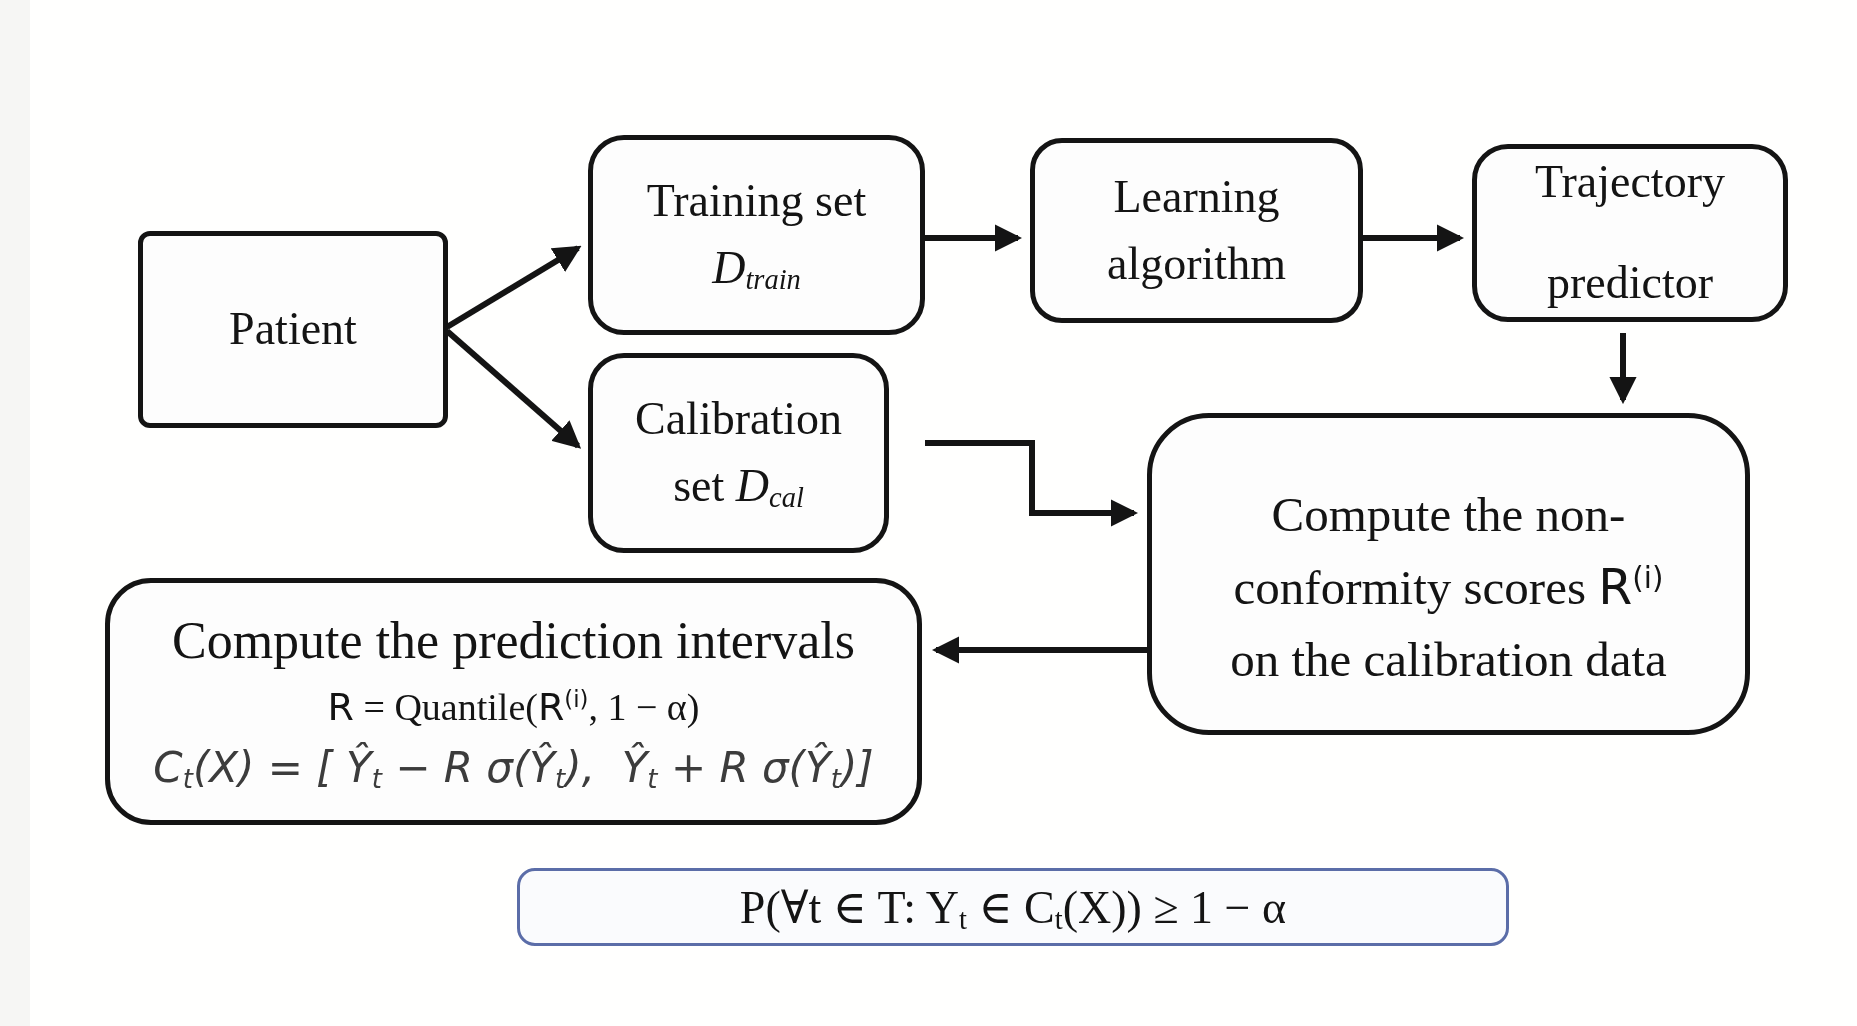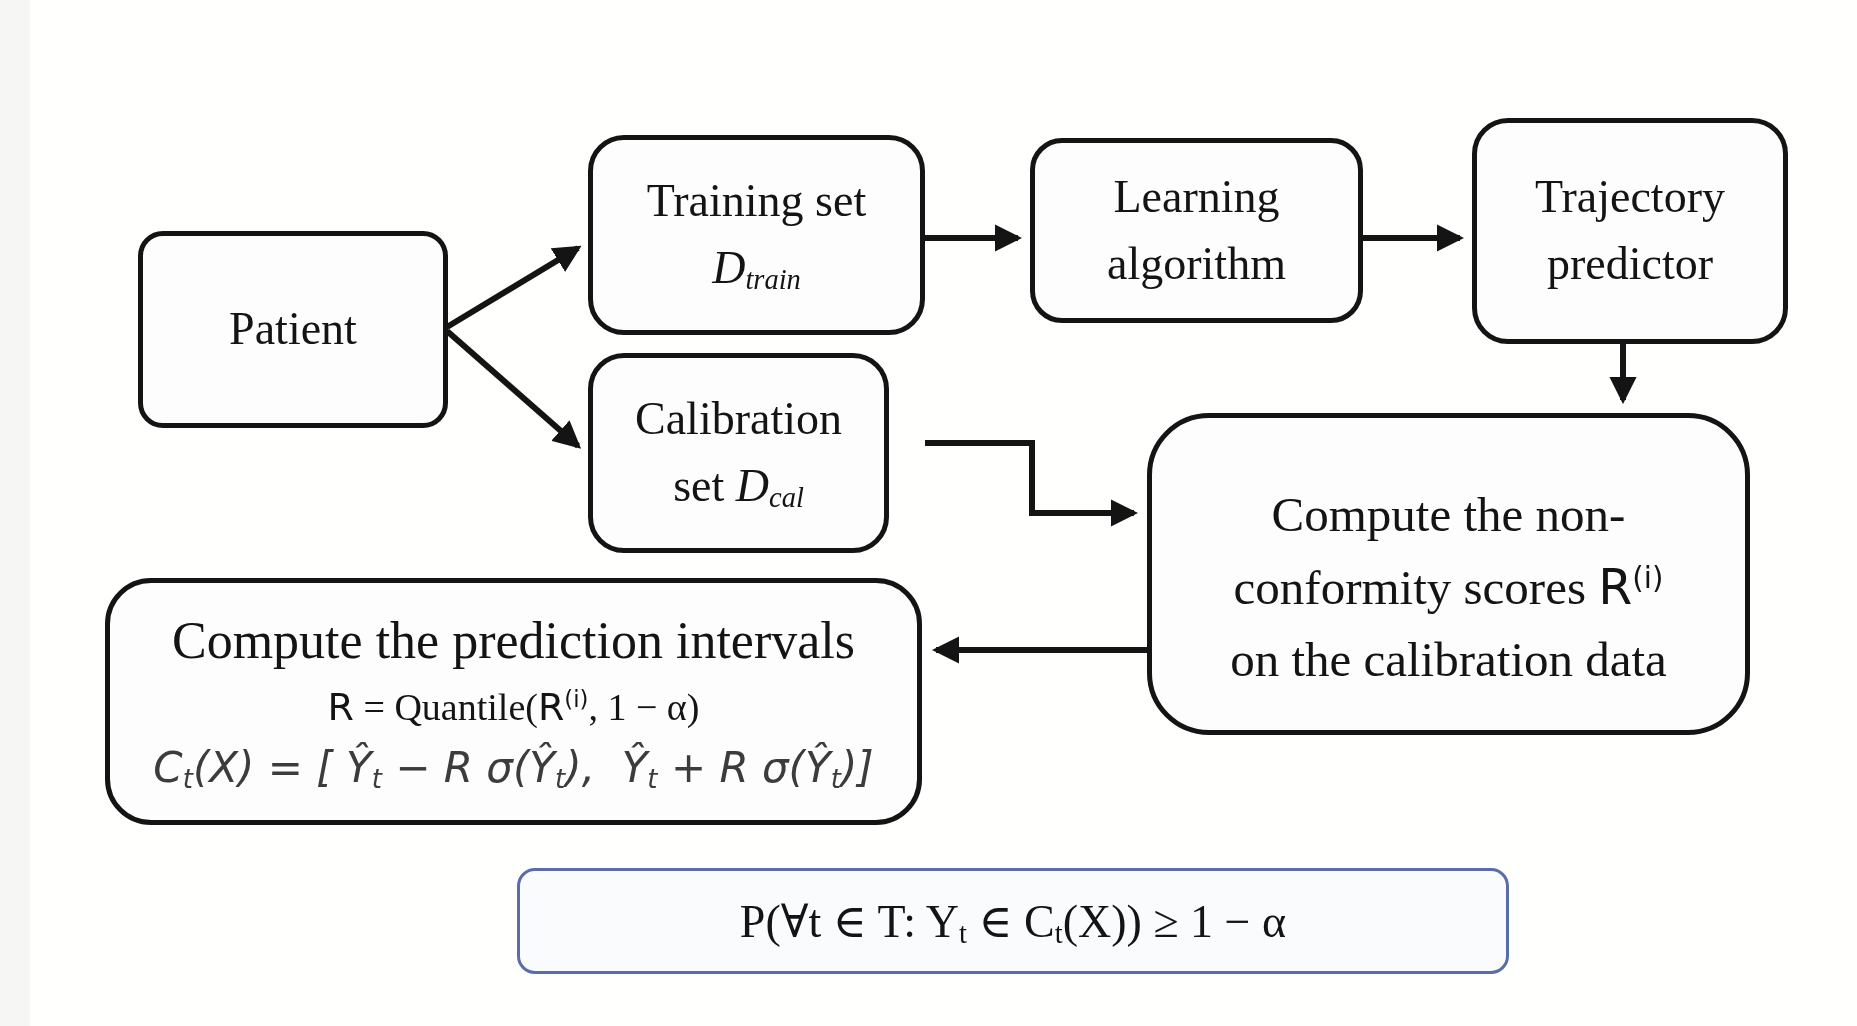--- a/index.html
+++ b/index.html
@@ -42,24 +42,24 @@
     justify-content: center;
     text-align: center;
     color: #141414;
     line-height: 1.45;
   }
   .node .nline {
     display: block;
     white-space: nowrap;
   }
   
-  #node-patient     { left: 138px;  top: 231px; width: 310px; height: 197px; border-radius: 25px; font-size: 46px; }
+  #node-patient     { left: 138px;  top: 231px; width: 310px; height: 197px; border-radius: 12px; font-size: 46px; }
   #node-training    { left: 588px;  top: 135px; width: 337px; height: 200px; border-radius: 36px; font-size: 46px; }
   #node-learning    { left: 1030px; top: 138px; width: 333px; height: 185px; border-radius: 32px; font-size: 46px; }
-  #node-trajectory  { left: 1472px; top: 118px; width: 316px; height: 226px; border-radius: 36px; font-size: 46px; }
+  #node-trajectory  { left: 1472px; top: 144px; width: 316px; height: 178px; border-radius: 36px; font-size: 46px; justify-content: space-between; }
   #node-calibration { left: 588px;  top: 353px; width: 301px; height: 200px; border-radius: 36px; font-size: 46px; }
   #node-nonconformity {
     left: 1147px; top: 413px; width: 603px; height: 322px;
     border-radius: 62px; font-size: 49px; line-height: 1.48;
     padding-top: 28px;
   }
   #node-intervals {
     left: 105px; top: 578px; width: 817px; height: 247px;
     border-radius: 46px;
     justify-content: space-evenly;
@@ -69,21 +69,21 @@
   #node-intervals .title   { font-size: 52px; white-space: nowrap; }
   #node-intervals .quant   { font-size: 38px; white-space: nowrap; }
   #node-intervals .mathline{
     font-size: 42px;
     font-family: "DejaVu Sans", sans-serif;
     font-style: italic;
     color: #3c3c3c;
     white-space: nowrap;
   }
   #box-guarantee {
-    left: 517px; top: 868px; width: 992px; height: 106px;
+    left: 517px; top: 868px; width: 992px; height: 78px;
     position: absolute;
     box-sizing: border-box;
     background: #fafbfd;
     border: 3px solid #5b6da8;
     border-radius: 18px;
     display: flex;
     align-items: center;
     justify-content: center;
     color: #141414;
     font-size: 46px;

